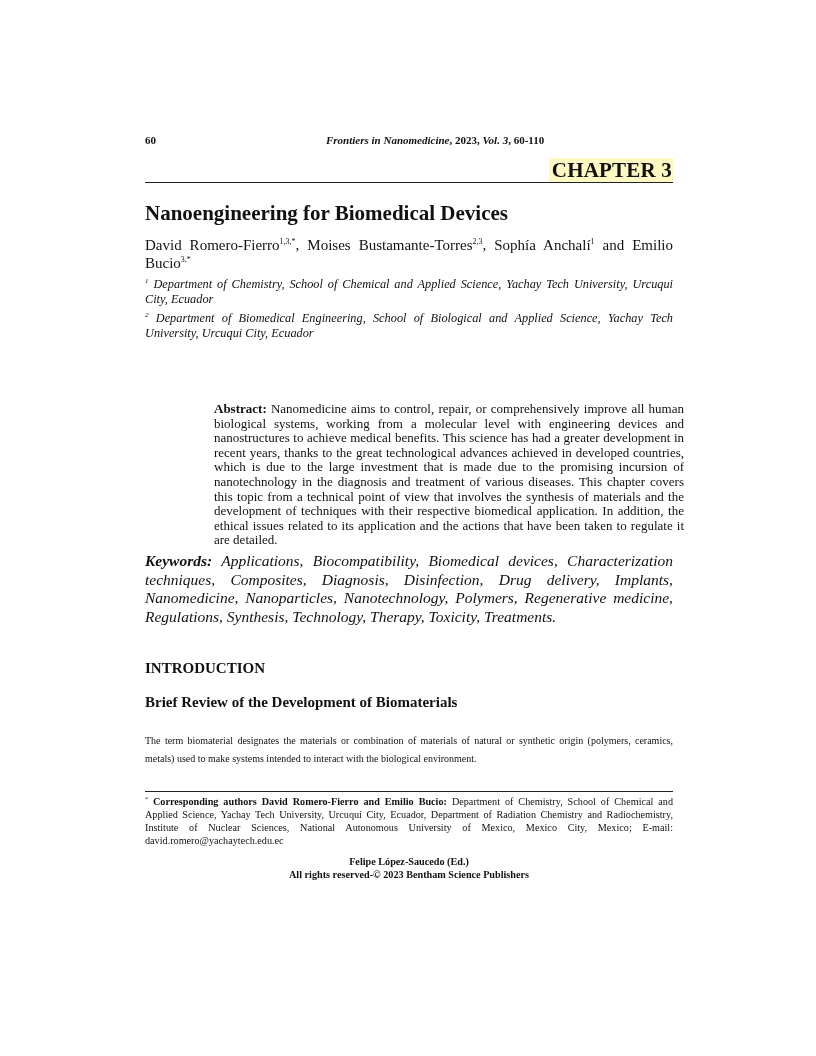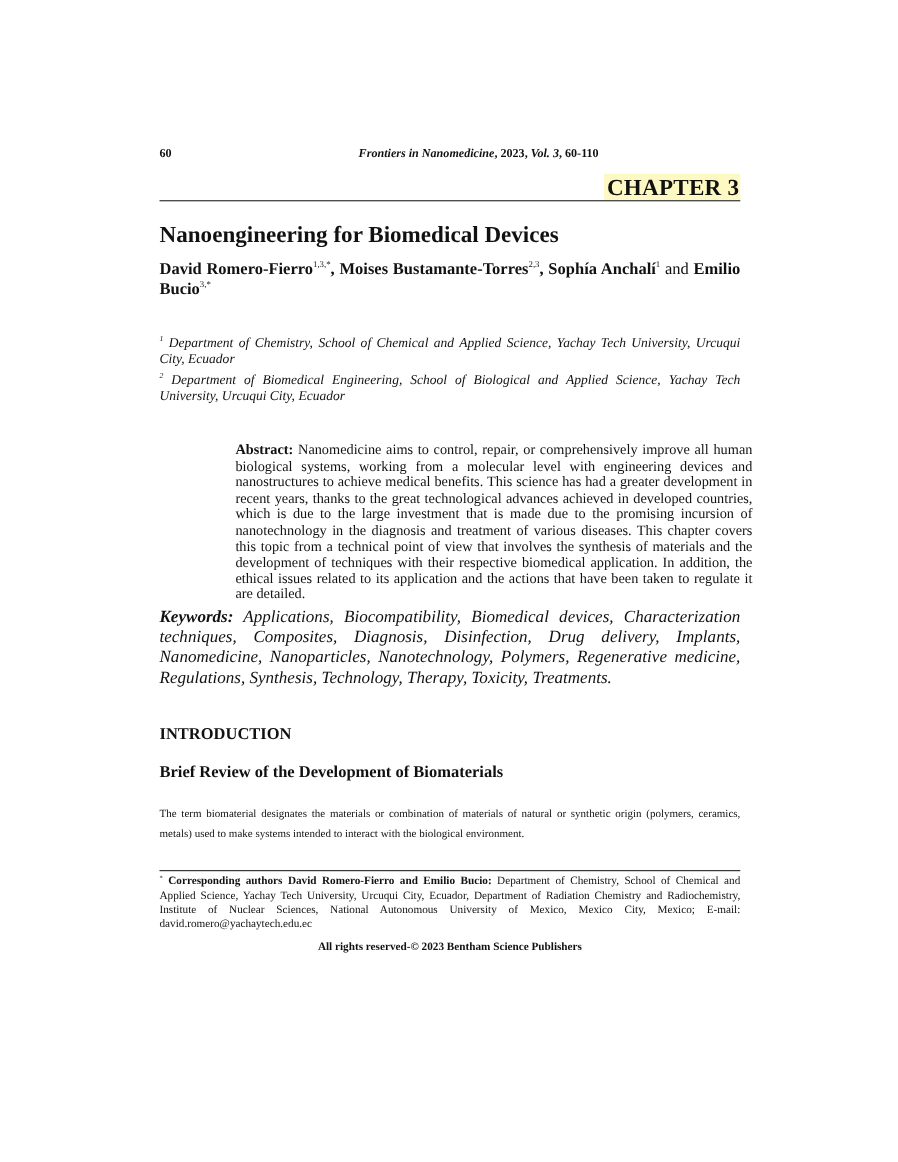--- a/index.html
+++ b/index.html
@@ -72,35 +72,34 @@
     }
     .authors {
       position: absolute;
       top: 236px;
       left: 0;
       width: 528px;
       font-size: 15px;
       line-height: 18px;
       text-align: justify;
     }
-    .authors b { font-weight: bold; }
+    .authors b { font-weight: normal; }
     .authors sup {
       font-size: 8px;
       vertical-align: 6px;
       line-height: 0;
     }
     .affiliations {
       position: absolute;
       top: 277px;
       left: 0;
       width: 528px;
       font-size: 12.3px;
       line-height: 15px;
       font-style: italic;
-      margin-top: 27px;
     }
     .affiliation {
       text-align: justify;
       margin-bottom: 4px;
     }
     .affiliation sup {
       font-size: 7px;
       vertical-align: 5px;
       line-height: 0;
     }
@@ -214,16 +213,17 @@
   <h2 class="section-heading intro-heading">INTRODUCTION</h2>
   <h3 class="section-heading sub-heading">Brief Review of the Development of Biomaterials</h3>
   <p class="body-para" style="margin:0;">The term biomaterial designates the materials or combination of materials of natural or synthetic origin (polymers, ceramics, metals) used to make systems intended to interact with the biological environment.</p>
 
   <div class="footnote-rule"></div>
   <div class="footnote">
     <sup>*</sup><span class="label"> Corresponding authors David Romero-Fierro and Emilio Bucio:</span><span> Department of Chemistry, School of Chemical and Applied Science, Yachay Tech University, Urcuqui City, Ecuador, Department of Radiation Chemistry and Radiochemistry, Institute of Nuclear Sciences, National Autonomous University of Mexico, Mexico City, Mexico; E-mail: david.romero@yachaytech.edu.ec</span>
   </div>
 
   <div class="publisher">
+    <div>Felipe López-Saucedo (Ed.)</div>
     <div>All rights reserved-© 2023 Bentham Science Publishers</div>
   </div>
 
 </div>
 
 </body></html>

